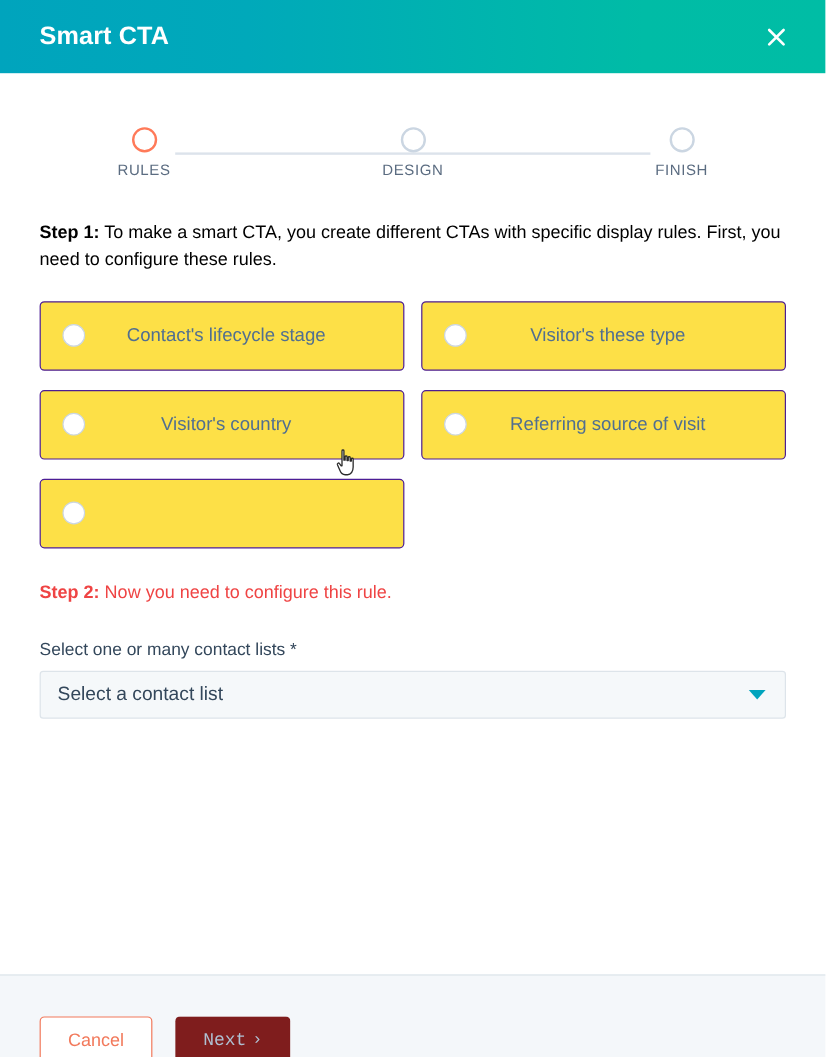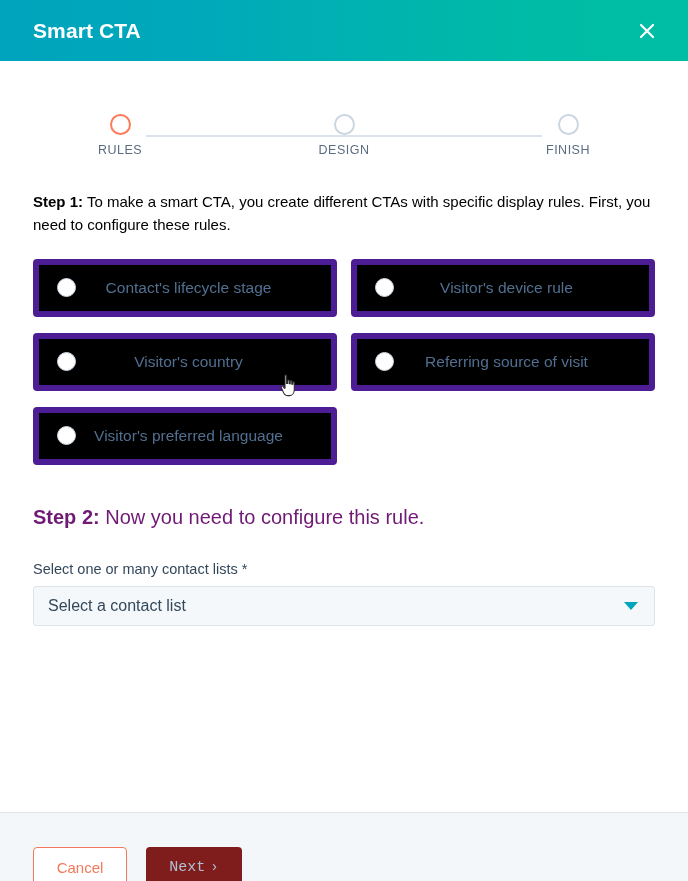--- a/index.html
+++ b/index.html
@@ -40,21 +40,21 @@
   .close-btn {
     width: 30px; height: 30px;
     display: flex; align-items: center; justify-content: center;
     cursor: pointer;
   }
   .close-btn svg { display: block; }
 
   
   .body {
     flex: 1 1 auto;
-    padding: 8px 33px;
+    padding: 0 33px;
     position: relative;
     overflow: hidden;
   }
 
   
   .stepper {
     position: relative;
     margin-top: 45px;
     height: 56px;
     padding: 0 47px;
@@ -112,23 +112,23 @@
   
   .rule-grid {
     margin-top: 22px;
     display: grid;
     grid-template-columns: 1fr 1fr;
     column-gap: 14px;
     row-gap: 16px;
   }
   .rule-card {
     height: 58px;
-    border: 6px solid #4c1d95;
+    border: 1px solid #4c1d95;
     border-radius: 4px;
-    background: #000000;
+    background: #fde047;
     display: flex;
     align-items: center;
     padding: 0 18px;
     cursor: pointer;
     position: relative;
   }
   .rule-card.selected {
     border: 2px solid #0FA8BF;
     background: #EAF6F8;
   }
@@ -155,23 +155,23 @@
     flex: 1 1 auto;
     text-align: center;
     font-size: 15.5px;
     color: #516F90;
     padding-right: 12px;
     white-space: nowrap;
   }
 
   
   .step2-desc {
-    margin-top: 41px;
-    font-size: 20px;
-    color: #701a75;
+    margin-top: 28px;
+    font-size: 15px;
+    color: #ef4444;
   }
   .field-label {
     margin-top: 32px;
     font-size: 14.5px;
     color: #33475B;
   }
   .select-box {
     margin-top: 9px;
     height: 40px;
     border: 1px solid #DDE4EA;
@@ -282,33 +282,32 @@
       <b>Step 1:</b><span> To make a smart CTA, you create different CTAs with specific display rules. First, you need to configure these rules.</span>
     </div>
 
     <div class="rule-grid">
       <div class="rule-card">
         <span class="radio"></span>
         <span class="rule-label">Contact's lifecycle stage</span>
       </div>
       <div class="rule-card">
         <span class="radio"></span>
-        <span class="rule-label">Visitor's device rule</span>
+        <span class="rule-label">Visitor's these type</span>
       </div>
       <div class="rule-card">
         <span class="radio"></span>
         <span class="rule-label">Visitor's country</span>
       </div>
       <div class="rule-card">
         <span class="radio"></span>
         <span class="rule-label">Referring source of visit</span>
       </div>
       <div class="rule-card">
         <span class="radio"></span>
-        <span class="rule-label">Visitor's preferred language</span>
       </div>
     </div>
 
     <div class="step2-desc">
       <b>Step 2:</b><span> Now you need to configure this rule.</span>
     </div>
 
     <div class="field-label">Select one or many contact lists *</div>
 
     <div class="select-box">

